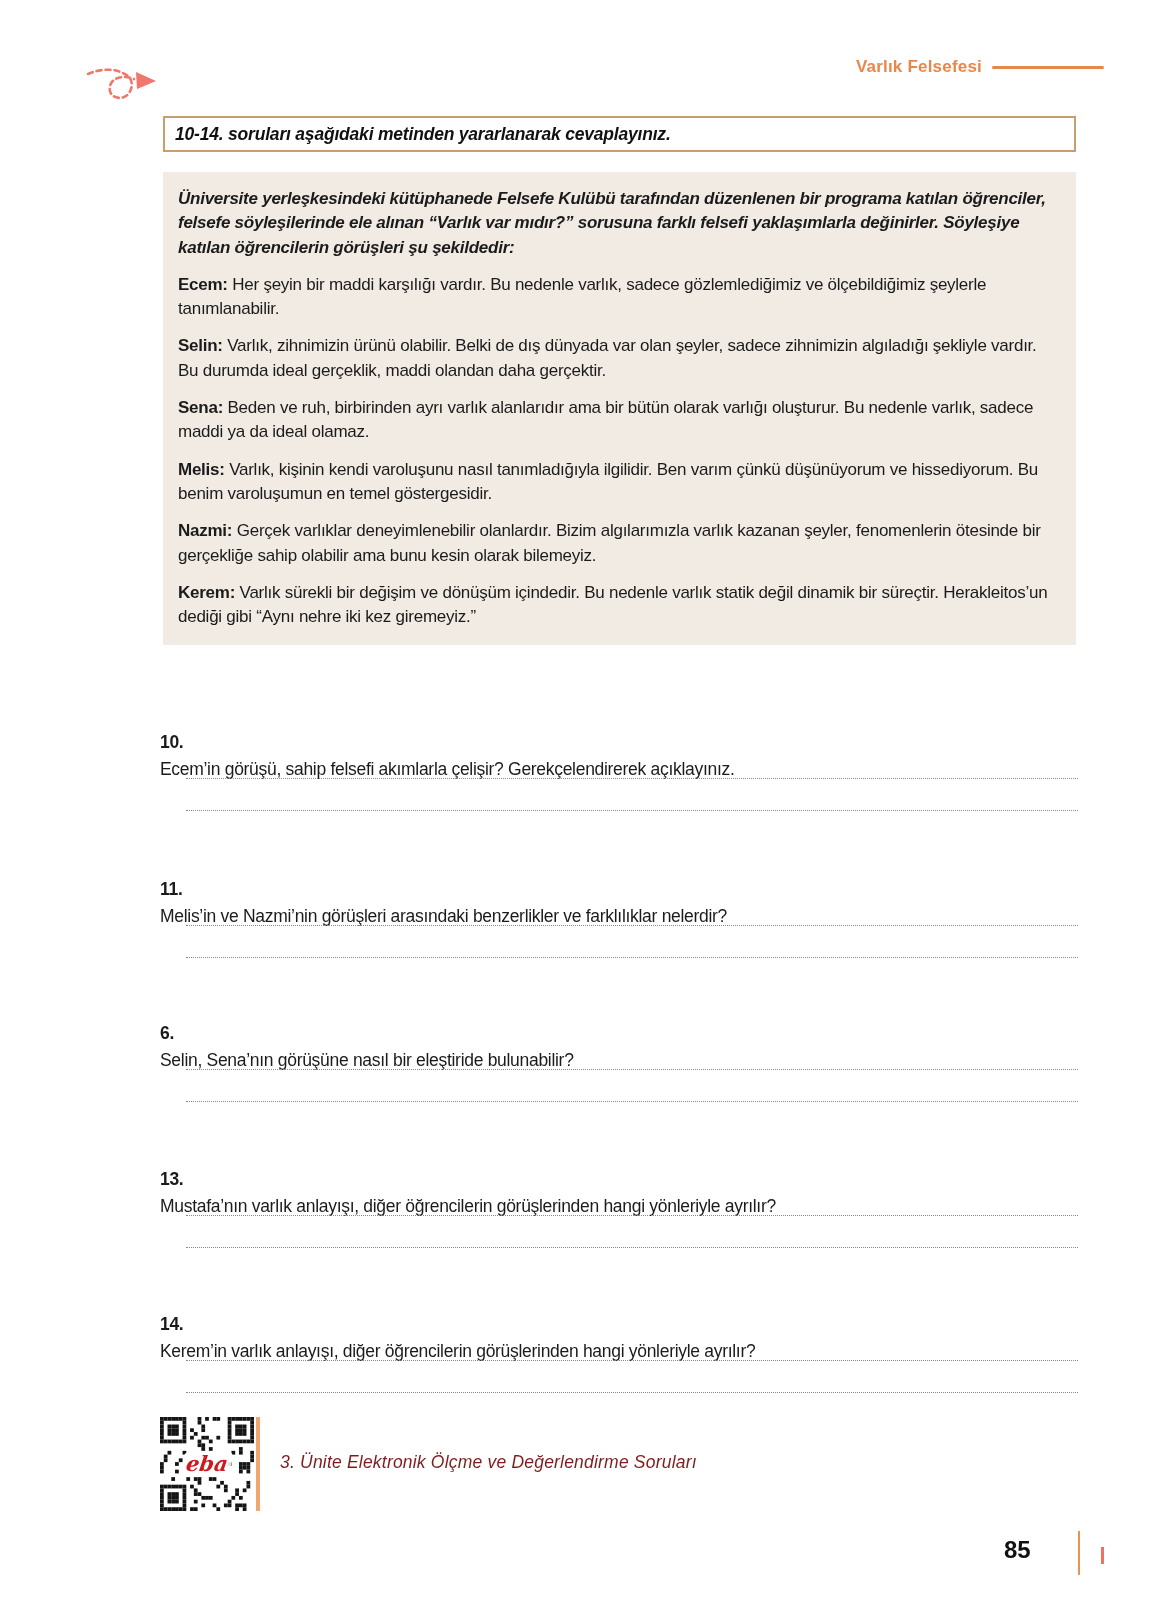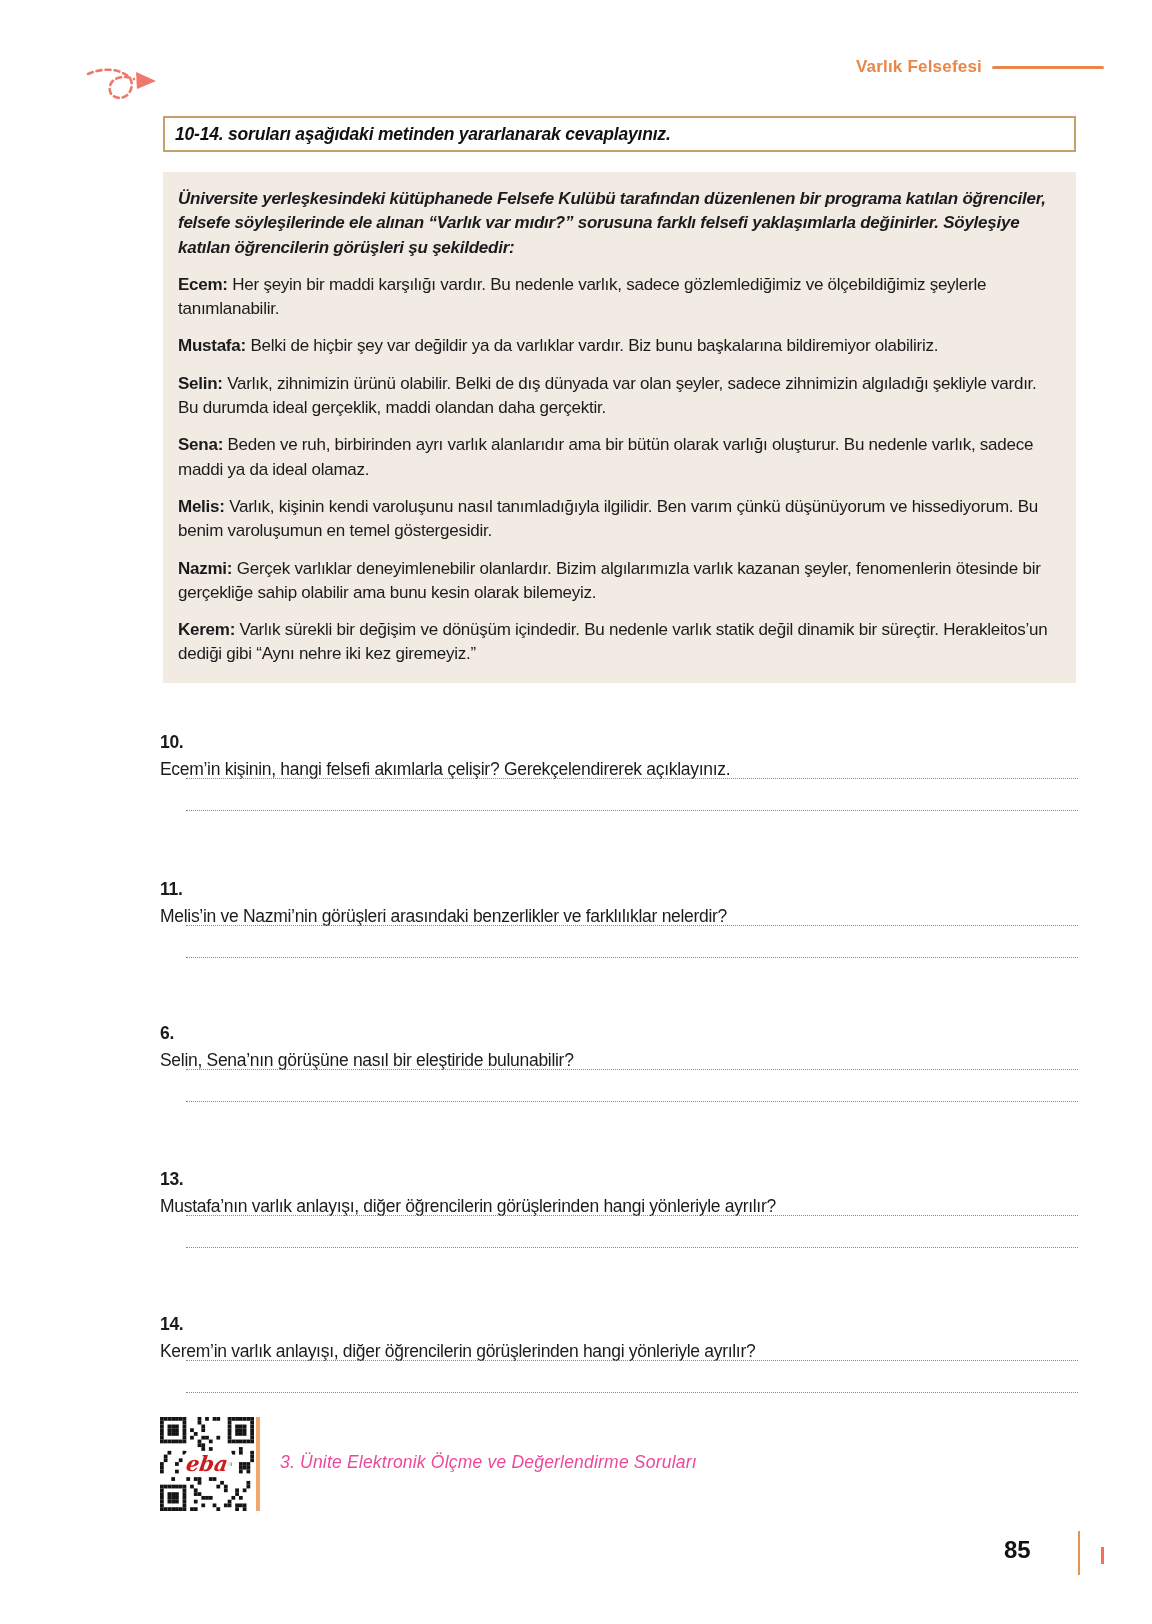--- a/index.html
+++ b/index.html
@@ -74,21 +74,21 @@
     font-family:"DejaVu Serif", serif; font-style:italic; font-weight:bold;
     font-size:21px; color:#CE1A1C; background:rgba(255,255,255,0.88);
     padding:0 3px; line-height:1.05; border-radius:3px;
   }
   .qr-divider {
     position:absolute; left:208px; top:1417px; width:4px; height:94px;
     background:#F2A76F;
   }
   .footer-link-text {
     position:absolute; left:232px; top:1452px;
-    font-size:17.5px; font-style:italic; color:#ec4899; letter-spacing:0.2px;
+    font-size:17.5px; font-style:italic; color:#7f1d1d; letter-spacing:0.2px;
   }
 
   
   .page-number {
     position:absolute; left:956px; top:1536px; width:48px;
     font-size:24px; font-weight:bold; color:#111;
   }
   .page-number-rule {
     position:absolute; left:1030px; top:1531px; width:2px; height:44px;
     background:#E8944F;
@@ -113,32 +113,31 @@
     <span class="header-rule"></span>
   </div>
 
   <div class="instruction-box">
     <span class="instruction-text">10-14. soruları aşağıdaki metinden yararlanarak cevaplayınız.</span>
   </div>
 
   <div class="passage-box">
     <p class="passage-intro">Üniversite yerleşkesindeki kütüphanede Felsefe Kulübü tarafından düzenlenen bir programa katılan öğrenciler, felsefe söyleşilerinde ele alınan “Varlık var mıdır?” sorusuna farklı felsefi yaklaşımlarla değinirler. Söyleşiye katılan öğrencilerin görüşleri şu şekildedir:</p>
     <p><span class="speaker">Ecem:</span> <span>Her şeyin bir maddi karşılığı vardır. Bu nedenle varlık, sadece gözlemlediğimiz ve ölçebildiğimiz şeylerle tanımlanabilir.</span></p>
-    <p><span class="speaker">Mustafa:</span> <span>Belki de hiçbir şey var değildir ya da varlıklar vardır. Biz bunu başkalarına bildiremiyor olabiliriz.</span></p>
     <p><span class="speaker">Selin:</span> <span>Varlık, zihnimizin ürünü olabilir. Belki de dış dünyada var olan şeyler, sadece zihnimizin algıladığı şekliyle vardır. Bu durumda ideal gerçeklik, maddi olandan daha gerçektir.</span></p>
     <p><span class="speaker">Sena:</span> <span>Beden ve ruh, birbirinden ayrı varlık alanlarıdır ama bir bütün olarak varlığı oluşturur. Bu nedenle varlık, sadece maddi ya da ideal olamaz.</span></p>
     <p><span class="speaker">Melis:</span> <span>Varlık, kişinin kendi varoluşunu nasıl tanımladığıyla ilgilidir. Ben varım çünkü düşünüyorum ve hissediyorum. Bu benim varoluşumun en temel göstergesidir.</span></p>
     <p><span class="speaker">Nazmi:</span> <span>Gerçek varlıklar deneyimlenebilir olanlardır. Bizim algılarımızla varlık kazanan şeyler, fenomenlerin ötesinde bir gerçekliğe sahip olabilir ama bunu kesin olarak bilemeyiz.</span></p>
     <p><span class="speaker">Kerem:</span> <span>Varlık sürekli bir değişim ve dönüşüm içindedir. Bu nedenle varlık statik değil dinamik bir süreçtir. Herakleitos’un dediği gibi “Aynı nehre iki kez giremeyiz.”</span></p>
   </div>
 
   <div class="question" id="q10">
     <div class="q-row">
       <span class="q-num">10.</span>
-      <span class="q-text">Ecem’in kişinin, hangi felsefi akımlarla çelişir? Gerekçelendirerek açıklayınız.</span>
+      <span class="q-text">Ecem’in görüşü, sahip felsefi akımlarla çelişir? Gerekçelendirerek açıklayınız.</span>
     </div>
     <div class="answer-line l1"></div>
     <div class="answer-line l2"></div>
   </div>
 
   <div class="question" id="q11">
     <div class="q-row">
       <span class="q-num">11.</span>
       <span class="q-text">Melis’in ve Nazmi’nin görüşleri arasındaki benzerlikler ve farklılıklar nelerdir?</span>
     </div>

